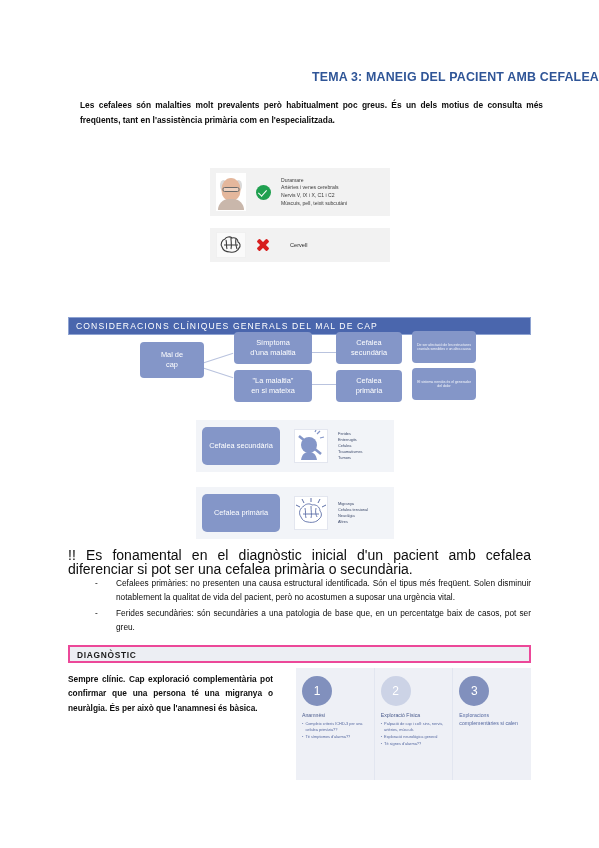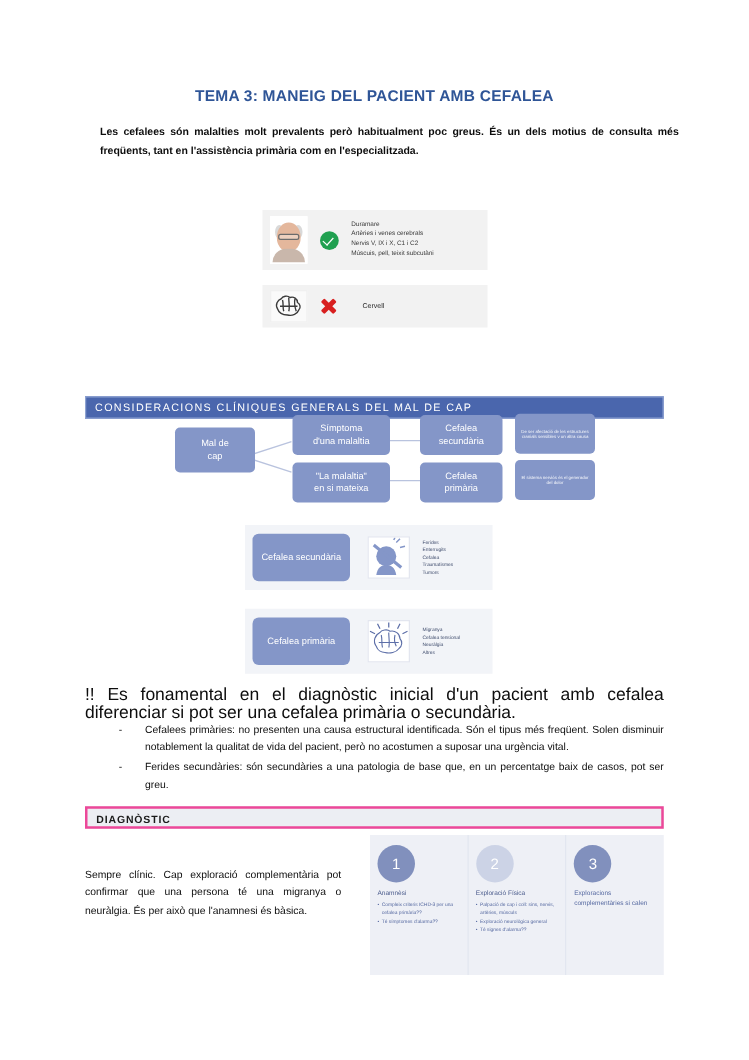--- a/index.html
+++ b/index.html
@@ -10,21 +10,21 @@
     font-family: "Liberation Sans", sans-serif;
     color: #181818;
     overflow: hidden;
     position: relative;
   }
   .page { position:absolute; left:0; top:0; width:599px; height:848px; }
 
   
   .doc-title {
     position:absolute; left:0; top:70px; width:599px;
-    text-align:center;
+    text-align:right;
     font-size:12.4px; font-weight:bold; letter-spacing:.2px;
     color:#2f5597;
   }
 
   
   .intro {
     position:absolute; left:80px; top:98px; width:463px;
     font-size:8.4px; line-height:14.5px; font-weight:bold;
     text-align:justify; color:#0d0d0d;
   }
@@ -143,22 +143,22 @@
   .bullets {
     position:absolute; left:95px; top:576px; width:436px;
     font-size:8.3px; line-height:14.3px; color:#0d0d0d;
   }
   .bullets .li { display:flex; gap:16px; margin-bottom:1px; }
   .bullets .dash { width:5px; flex:none; }
   .bullets .txt { flex:1; text-align:justify; }
 
   
   .diag-text {
-    position:absolute; left:68px; top:692px; width:205px;
-    font-size:8.3px; line-height:14.4px; font-weight:normal;
+    position:absolute; left:68px; top:672px; width:205px;
+    font-size:8.3px; line-height:14.4px; font-weight:bold;
     text-align:justify; color:#0d0d0d;
   }
 
   
   .steps {
     position:absolute; left:296px; top:668px; width:235px; height:112px;
     background:#eef0f6; display:flex;
   }
   .step { flex:1; position:relative; padding:8px 6px 0 6px; }
   .step + .step { border-left:1px solid #e2e6f0; }

